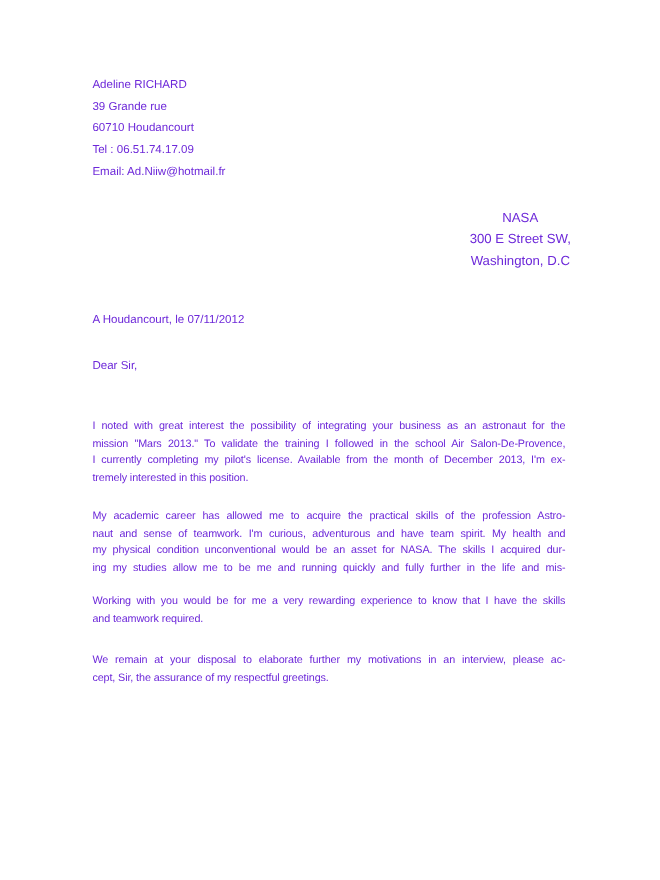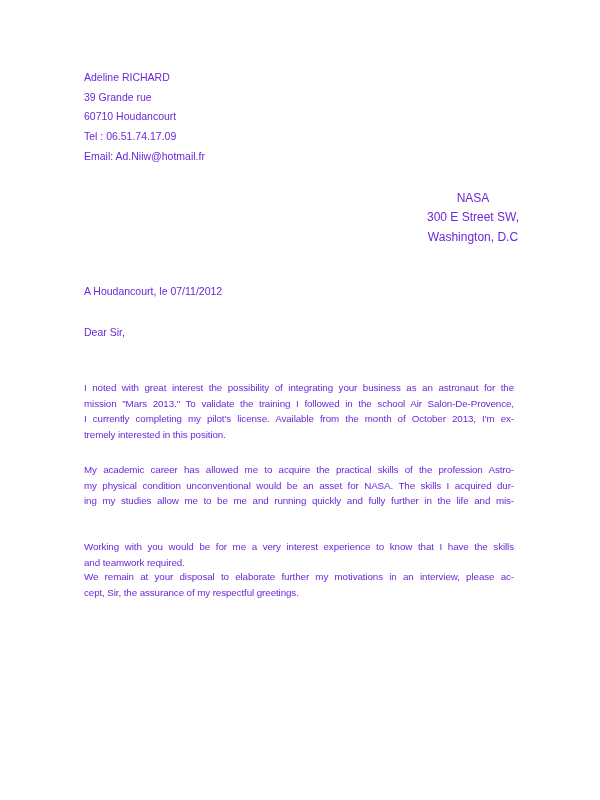--- a/index.html
+++ b/index.html
@@ -47,21 +47,21 @@
     left: 84px;
     width: 430px;
     font-size: 9.8px;
     letter-spacing: -0.1px;
     line-height: 15.6px;
     text-align: left;
   }
   .p1 { top: 340px; margin-top: 40px; }
   .p2 { top: 462px; }
   .p3 { top: 539px; }
-  .p4 { top: 569px; }
+  .p4 { top: 593px; }
   
   .jl {
     text-align: justify;
     text-align-last: justify;
   }
   .ln { white-space: normal; }
 </style>
 </head>
 <body>
 
@@ -81,32 +81,33 @@
     <div class="ln">Washington, D.C</div>
   </div>
 
   <div class="block dateline">A Houdancourt, le 07/11/2012</div>
 
   <div class="block salutation">Dear Sir,</div>
 
   <div class="block para p1">
     <div class="ln jl">I noted with great interest the possibility of integrating your business as an astronaut for the</div>
     <div class="ln jl">mission "Mars 2013." To validate the training I followed in the school Air Salon-De-Provence,</div>
-    <div class="ln jl">I currently completing my pilot's license. Available from the month of October 2013, I'm ex-</div>
+    <div class="ln jl">I currently completing my pilot's license. Available from the month of December 2013, I'm ex-</div>
     <div class="ln">tremely interested in this position.</div>
   </div>
 
   <div class="block para p2">
     <div class="ln jl">My academic career has allowed me to acquire the practical skills of the profession Astro-</div>
+    <div class="ln jl">naut and sense of teamwork. I'm curious, adventurous and have team spirit. My health and</div>
     <div class="ln jl">my physical condition unconventional would be an asset for NASA. The skills I acquired dur-</div>
     <div class="ln jl">ing my studies allow me to be me and running quickly and fully further in the life and mis-</div>
   </div>
 
   <div class="block para p3">
-    <div class="ln jl">Working with you would be for me a very interest experience to know that I have the skills</div>
+    <div class="ln jl">Working with you would be for me a very rewarding experience to know that I have the skills</div>
     <div class="ln">and teamwork required.</div>
   </div>
 
   <div class="block para p4">
     <div class="ln jl">We remain at your disposal to elaborate further my motivations in an interview, please ac-</div>
     <div class="ln">cept, Sir, the assurance of my respectful greetings.</div>
   </div>
 
 </div>
 

